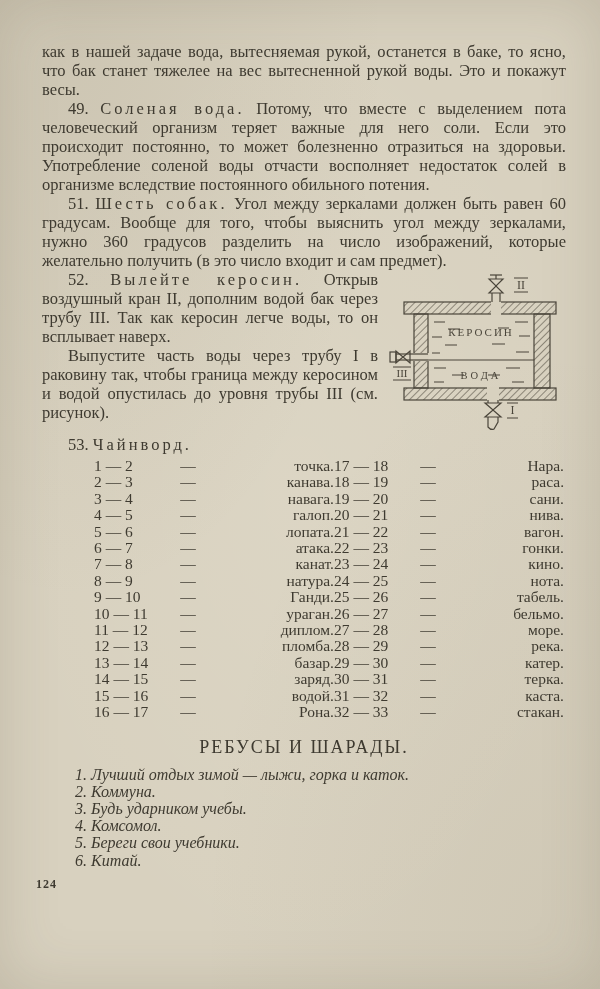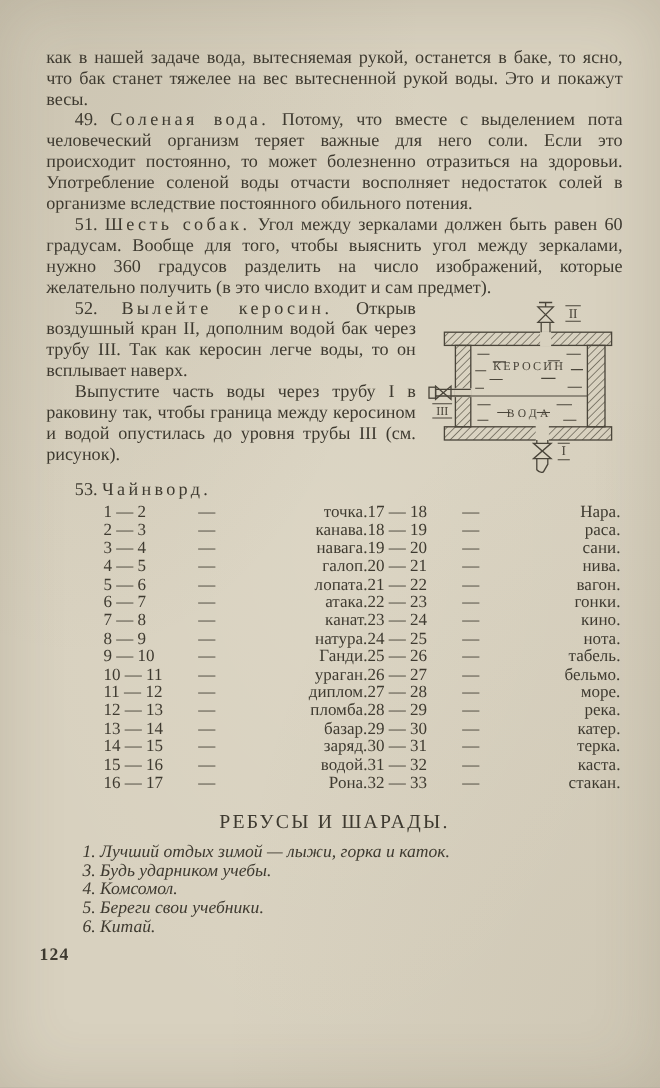--- a/index.html
+++ b/index.html
@@ -32,21 +32,21 @@
   .chain-cols{display:flex;margin-top:4px;}
   .chain-col{font-size:15.5px;line-height:16.4px;}
   .chain-col-left{margin-left:52px;width:240px;}
   .chain-col-right{width:230px;}
   .chain-row{display:grid;grid-template-columns:82px 24px 1fr;}
   .cw-pair{white-space:nowrap;}
   .cw-dash{text-align:center;}
   .cw-word{text-align:right;}
   .rebus-title{margin:16px 0 8px 0;text-align:center;font-size:18px;font-weight:normal;letter-spacing:2px;}
   .rebus-item{margin-left:33px;font-size:16px;line-height:17.2px;font-style:italic;}
-  .page-num{margin:8px 0 0 -6px;font-size:16px;font-weight:bold;letter-spacing:1px;}
+  .page-num{margin:8px 0 0 -6px;font-size:12px;font-weight:bold;letter-spacing:1px;}
   .fig-line{stroke:#4a453a;stroke-width:1.2;fill:none;}
   .fig-thin{stroke:#4a453a;stroke-width:1;fill:none;}
   .fig-text{fill:#4a453a;font-family:"Liberation Serif",serif;}
 </style>
 </head>
 <body>
 
 <div class="page">
 
   <p class="body-text">как в нашей задаче вода, вытесняемая рукой, останется в баке, то ясно, что бак станет тяжелее на вес вытесненной рукой воды. Это и покажут весы.</p>
@@ -317,20 +317,21 @@
           <span class="cw-pair">32 — 33</span>
           <span class="cw-dash">—</span>
           <span class="cw-word">стакан.</span>
         </div>
     </div>
   </div>
 
   <h2 class="rebus-title">РЕБУСЫ И ШАРАДЫ.</h2>
   <div>
     <div class="rebus-item">1. Лучший отдых зимой — лыжи, горка и каток.</div>
+    <div class="rebus-item">2. Коммуна.</div>
     <div class="rebus-item">3. Будь ударником учебы.</div>
     <div class="rebus-item">4. Комсомол.</div>
     <div class="rebus-item">5. Береги свои учебники.</div>
     <div class="rebus-item">6. Китай.</div>
   </div>
 
   <div class="page-num">124</div>
 
 </div>
 

